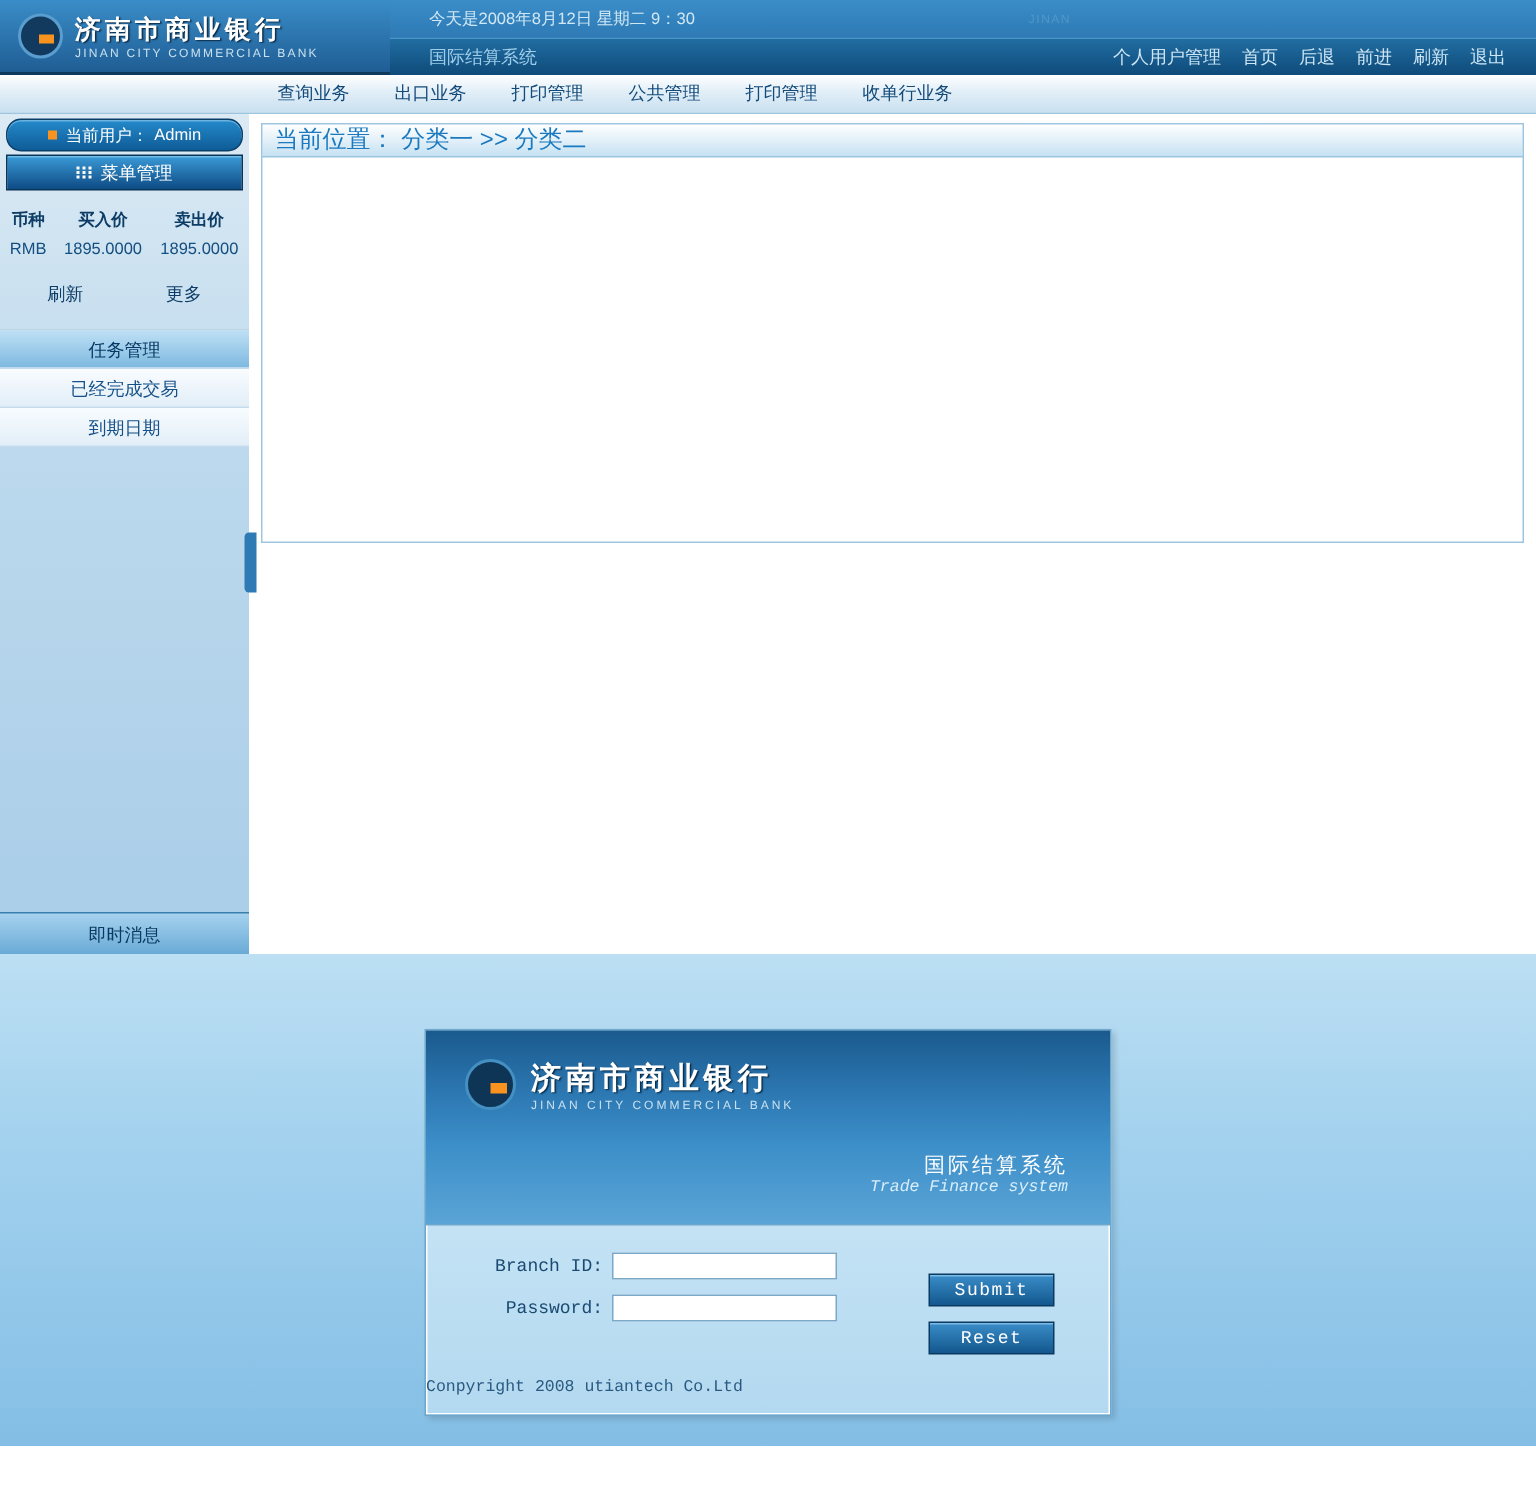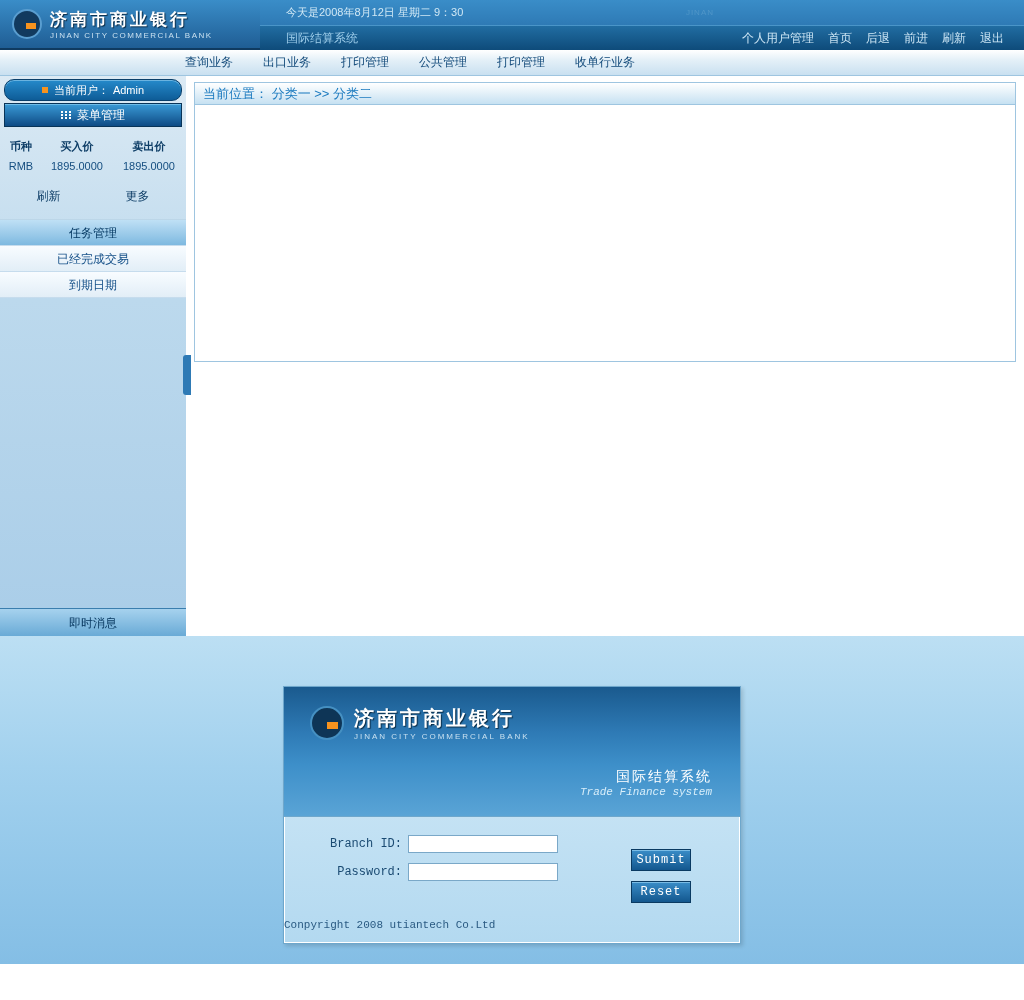--- a/index.html
+++ b/index.html
@@ -75,21 +75,21 @@
   align-items: center;
   border-bottom: 1px solid #9ec5e0;
 }
 .menubar .spacer { width: 170px; }
 .menubar .menu-items { display: flex; }
 .menubar .menu-items span { padding: 0 15px; color: #124a7a; cursor: pointer; }
 
 .body-row { display: flex; }
 
 .sidebar {
-  width: 186px;
+  width: 166px;
   background: linear-gradient(to bottom, #dceaf4, #bcd9ed 40%, #a9cde8);
   display: flex;
   flex-direction: column;
   min-height: 560px;
 }
 .sb-userbox {
   margin: 3px 4px 0 4px;
   height: 22px;
   background: linear-gradient(to bottom, #258acb, #0e5c97);
   border-radius: 10px;
@@ -156,21 +156,21 @@
   flex: 1;
   padding: 6px 8px 0 8px;
 }
 .breadcrumb {
   height: 22px;
   background: linear-gradient(to bottom,#fff,#c6e1f2);
   border: 1px solid #9ec5e0;
   border-bottom: none;
   padding: 0 8px;
   line-height: 22px;
-  font-size: 13px;
+  font-size: 16px;
   color: #1b5a8c;
 }
 .breadcrumb span { color: #1b7abf; }
 .content-pane {
   height: 258px;
   background: #fff;
   border: 1px solid #9ec5e0;
   position: relative;
 }
 .drag-handle {
@@ -229,21 +229,21 @@
 .form-row label { width: 100px; text-align: right; color: #1a4a72; font-family: "Courier New"; font-size: 12px; padding-right: 6px; }
 .form-row input {
   width: 150px; height: 18px;
   border: 1px solid #7aa8c8;
   background: #fff;
   padding: 0 4px;
   font-size: 12px;
 }
 .form-right { width: 110px; display: flex; flex-direction: column; gap: 10px; padding-top: 14px; align-items: center; }
 .btn {
-  width: 60px; height: 22px;
+  width: 84px; height: 22px;
   background: linear-gradient(to bottom,#3a8dc8,#13578e);
   color: #fff;
   border: 1px solid #0a3a62;
   box-shadow: inset 0 1px 0 #7abce5;
   font-family: "Courier New"; font-size: 12px;
   cursor: pointer;
   letter-spacing: 1px;
   text-align: center;
   line-height: 20px;
 }

